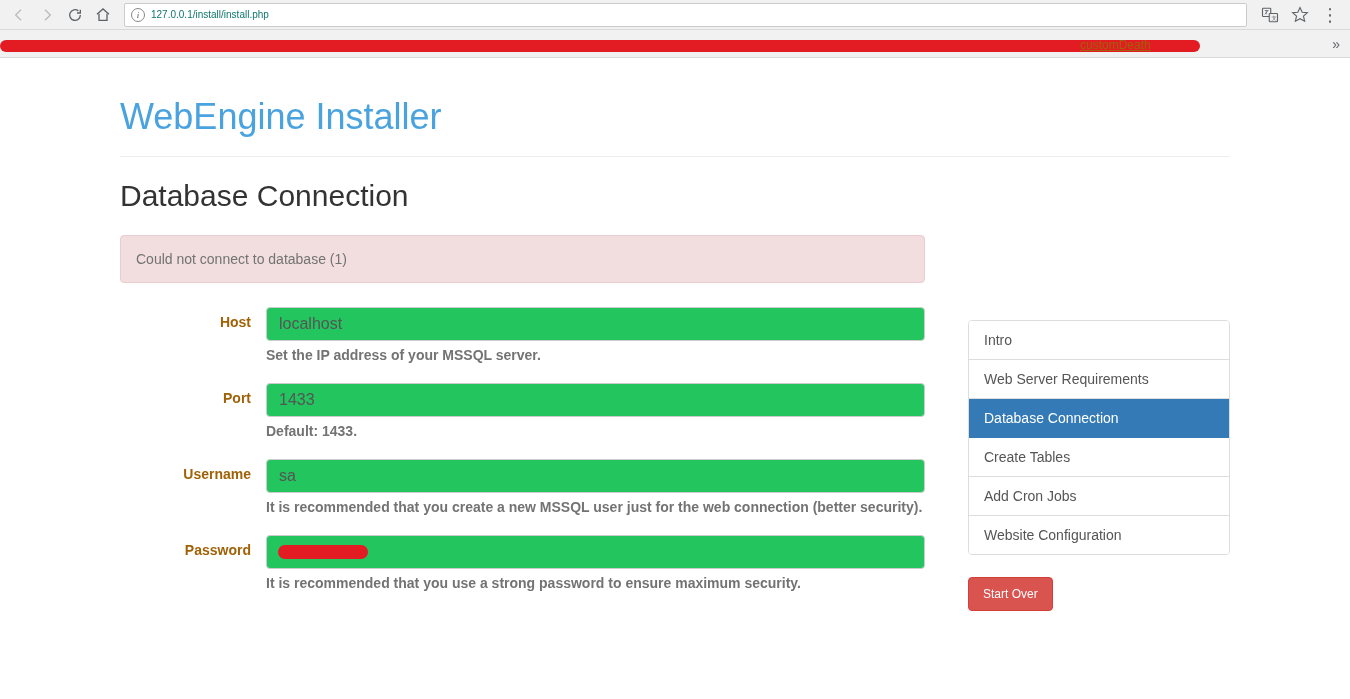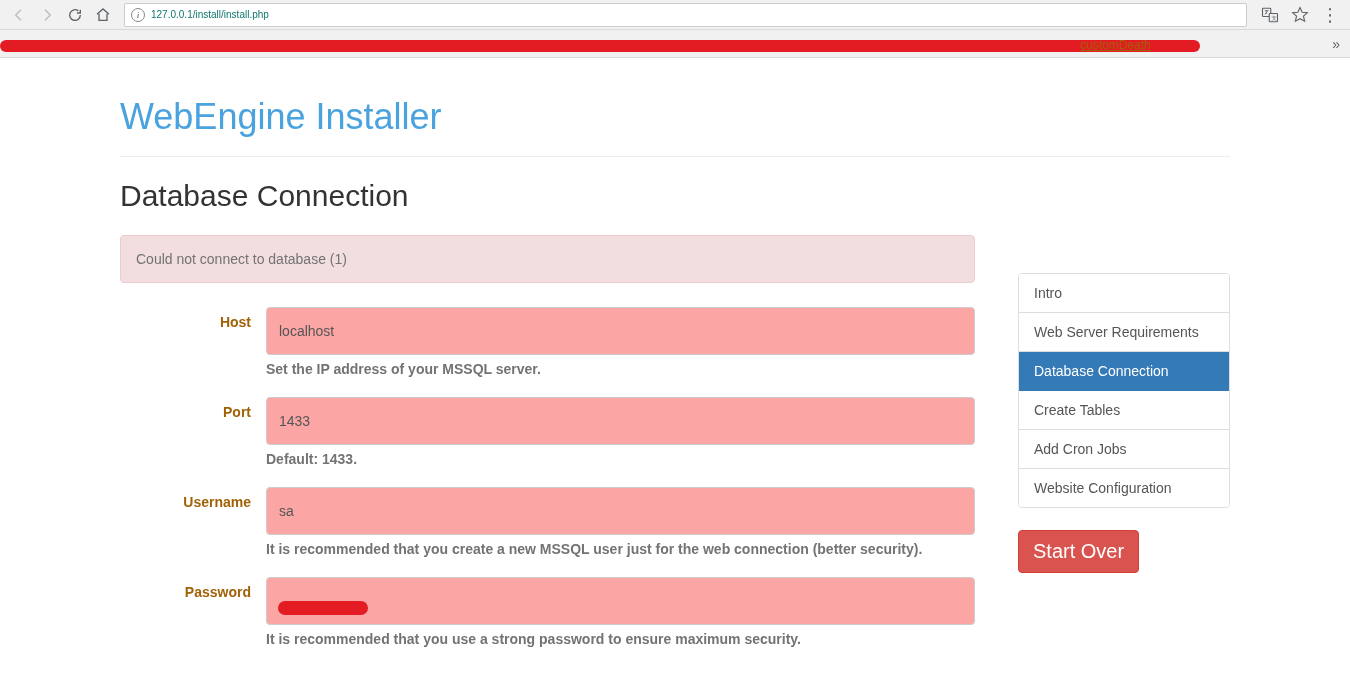--- a/index.html
+++ b/index.html
@@ -119,24 +119,24 @@
     h2.section {
       font-size: 30px;
       font-weight: 500;
       color: #333;
       margin-bottom: 22px;
     }
 
     .layout {
       display: flex;
       gap: 43px;
-      align-items: center;
+      align-items: flex-end;
     }
     .left-col { flex: 1; min-width: 0; }
-    .right-col { width: 212px; flex-shrink: 0; }
+    .right-col { width: 262px; flex-shrink: 0; }
 
     .alert {
       background: #f2dede;
       border: 1px solid #ebccd1;
       color: #737373;
       padding: 15px;
       border-radius: 4px;
       margin-bottom: 24px;
     }
 
@@ -150,25 +150,25 @@
       padding-right: 15px;
       padding-top: 7px;
       font-weight: 700;
       color: #a16207;
     }
     .form-field {
       flex: 1;
     }
     .form-control {
       width: 100%;
-      height: 48px;
+      height: 34px;
       padding: 6px 12px;
-      font-size: 14px;
+      font-size: 16px;
       color: #555;
-      background: #fca5a5;
+      background: #22c55e;
       border: 1px solid #ccc;
       border-radius: 4px;
     }
     .help-text {
       color: #737373;
       margin-top: 6px;
       font-size: 14px;
       display: block;
       font-weight: bold;
     }
@@ -205,21 +205,21 @@
       color: #fff;
       border-color: #337ab7;
     }
     .btn-danger {
       background: #d9534f;
       border: 1px solid #d43f3a;
       color: #fff;
       padding: 9px 14px;
       border-radius: 4px;
       cursor: pointer;
-      font-size: 20px;
+      font-size: 12px;
       display: inline-block;
     }
 
     svg { display: block; }
   </style>
 </head>
 <body>
 
 <div class="browser-bar">
   <div class="nav-btn disabled">

